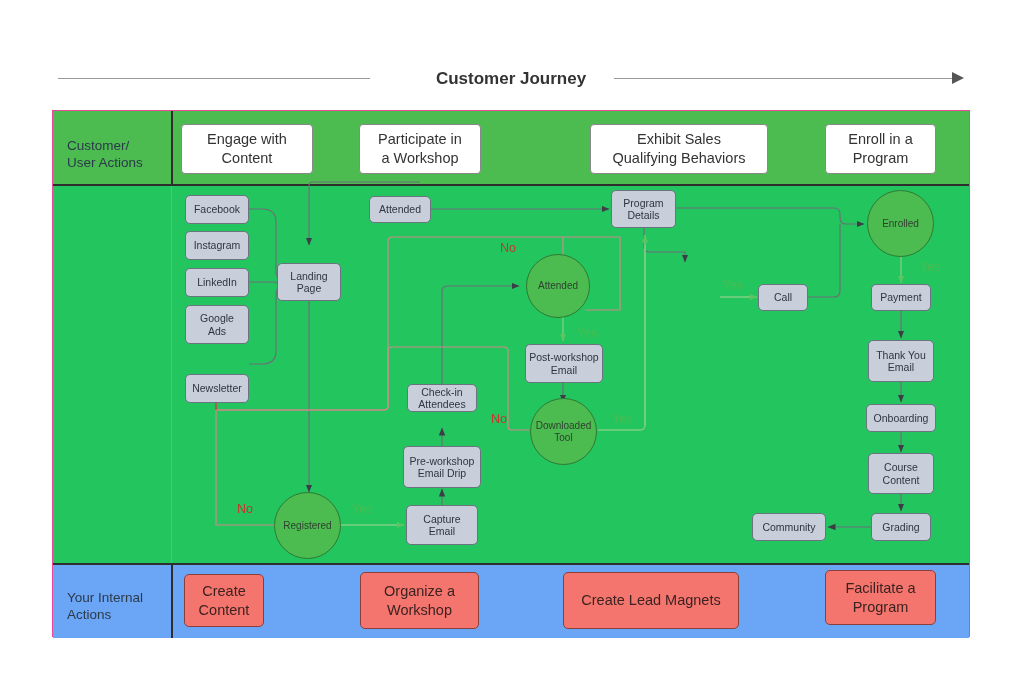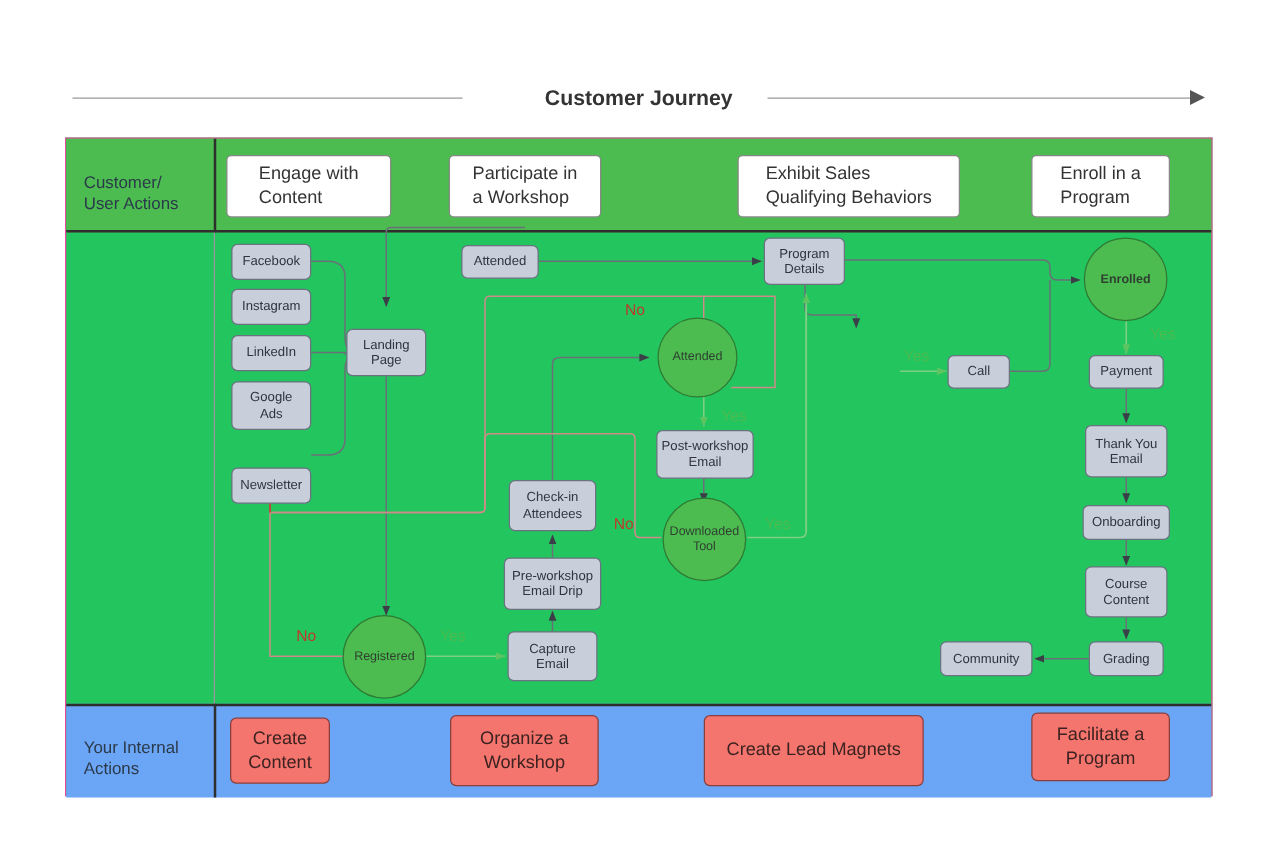--- a/index.html
+++ b/index.html
@@ -117,20 +117,21 @@
   
   .stage-box {
     position: absolute;
     background: #ffffff;
     border: 1px solid #888888;
     border-radius: 4px;
     box-sizing: border-box;
     display: flex;
     align-items: center;
     justify-content: center;
+    text-align: center;
     font-size: 14.5px;
     line-height: 19px;
     color: #333333;
     padding: 2px 6px;
   }
 
   
   .action-box {
     position: absolute;
     background: #F4756E;
@@ -410,21 +411,21 @@
       </div>
     </div>
 
     <div class="node-rect" style="left:403px; top:446px; width:78px; height:42px;">
       <div>
         <div>Pre-workshop</div>
         <div>Email Drip</div>
       </div>
     </div>
 
-    <div class="node-rect" style="left:407px; top:384px; width:70px; height:41px;">
+    <div class="node-rect" style="left:407px; top:384px; width:70px; height:28px;">
       <div>
         <div>Check-in</div>
         <div>Attendees</div>
       </div>
     </div>
 
     <div class="node-circle" style="left:526px; top:254px; width:64px; height:64px;">
       <div>Attended</div>
     </div>
 
@@ -447,21 +448,21 @@
         <div>Program</div>
         <div>Details</div>
       </div>
     </div>
 
 
     <div class="node-rect" style="left:758px; top:284px; width:50px; height:27px;">
       <div>Call</div>
     </div>
 
-    <div class="node-circle" style="left:867px; top:190px; width:67px; height:67px;font-weight:bold;">
+    <div class="node-circle" style="left:867px; top:190px; width:67px; height:67px;">
       <div>Enrolled</div>
     </div>
 
     <div class="node-rect" style="left:871px; top:284px; width:60px; height:27px;">
       <div>Payment</div>
     </div>
     <div class="node-rect" style="left:868px; top:340px; width:66px; height:42px;">
       <div>
         <div>Thank You</div>
         <div>Email</div>

